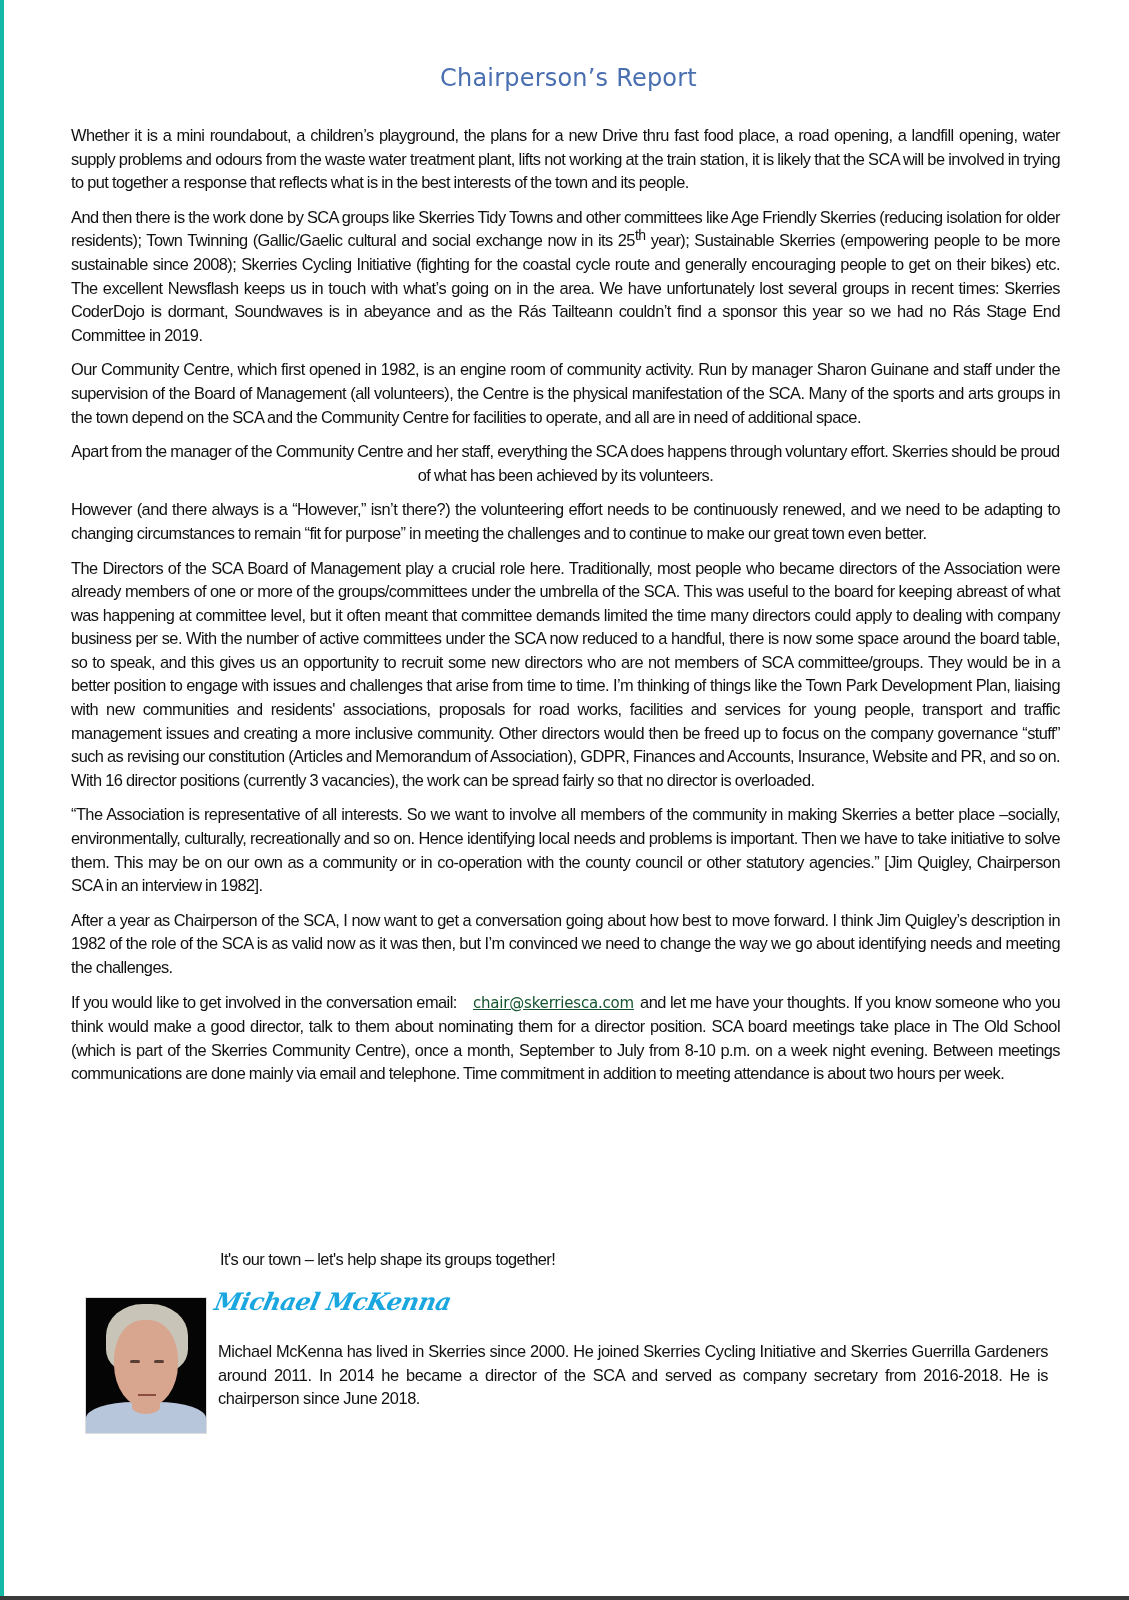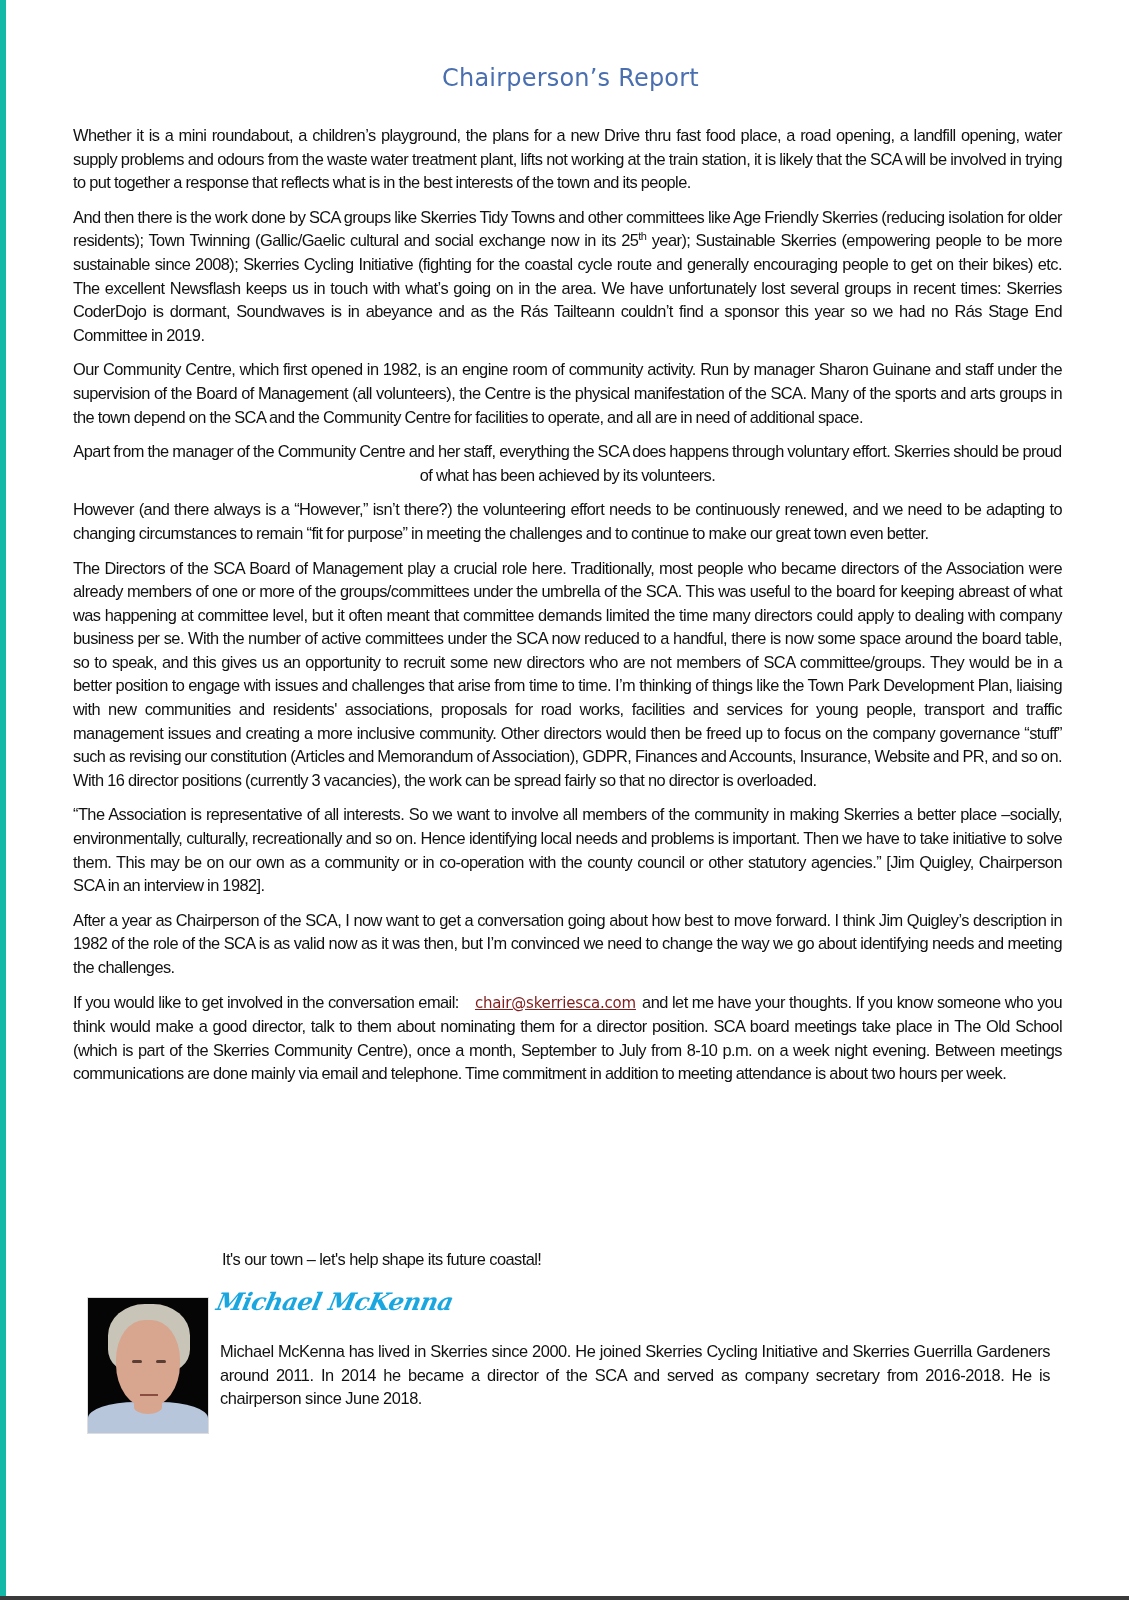--- a/index.html
+++ b/index.html
@@ -4,21 +4,21 @@
 <style>
   html, body { margin: 0; padding: 0; }
   body {
     width: 1129px; height: 1600px; overflow: hidden;
     background: #ffffff;
     position: relative;
     font-family: "Liberation Sans", sans-serif;
   }
   .page {
     position: absolute; left: 0; top: 0; width: 1129px; height: 1596px;
-    border-left: 6px solid #14b8a6;
+    border-left: 4px solid #14b8a6;
     box-sizing: border-box;
     background: #ffffff;
   }
   .bottom-bar {
     position: absolute; left: 0; bottom: 0; width: 1129px; height: 4px;
     background: #3a3a3a;
   }
   .title {
     position: absolute; top: 64px; left: 0; width: 1129px;
     text-align: center;
@@ -30,23 +30,23 @@
     position: absolute; left: 67px; top: 124px; width: 989px;
     font-family: "Liberation Sans", sans-serif;
     font-size: 16.4px; line-height: 23.6px; color: #111;
     letter-spacing: -0.55px; word-spacing: -0.4px;
   }
   .body-text p {
     margin: 0 0 11px 0;
     text-align: justify;
   }
   .body-text p.left { text-align: center; }
-  sup { font-size: 11px; line-height: 0; vertical-align: super; }
+  sup { font-size: 14px; line-height: 0; vertical-align: super; }
   a.email {
-    color: #7f1d1d; text-decoration: underline;
+    color: #14532d; text-decoration: underline;
     font-family: "DejaVu Sans", sans-serif; font-size: 15px; letter-spacing: -0.2px;
     margin-left: 12px; margin-right: 2px;
   }
   .closing {
     position: absolute; left: 216px; top: 1250px;
     font-size: 16.4px; letter-spacing: -0.55px; color: #111;
   }
   .photo {
     position: absolute; left: 81px; top: 1297px; width: 120px; height: 135px;
     background: #050505; overflow: hidden;
@@ -96,21 +96,21 @@
     <p><span>And then there is the work done by SCA groups like Skerries Tidy Towns and other committees like Age Friendly Skerries (reducing isolation for older residents); Town Twinning (Gallic/Gaelic cultural and social exchange now in its 25</span><sup>th</sup><span> year); Sustainable Skerries (empowering people to be more sustainable since 2008); Skerries Cycling Initiative (fighting for the coastal cycle route and generally encouraging people to get on their bikes) etc.  The excellent Newsflash keeps us in touch with what’s going on in the area. We have unfortunately lost several groups in recent times: Skerries CoderDojo is dormant, Soundwaves is in abeyance and as the Rás Tailteann couldn’t find a sponsor this year so we had no Rás Stage End Committee in 2019.</span></p>
     <p>Our Community Centre, which first opened in 1982, is an engine room of community activity.  Run by manager Sharon Guinane and staff under the supervision of the Board of Management (all volunteers), the Centre is the physical manifestation of the SCA. Many of the sports and arts groups in the town depend on the SCA and the Community Centre for facilities to operate, and all are in need of additional space.</p>
     <p class="left">Apart from the manager of the Community Centre and her staff, everything the SCA does happens through voluntary effort.  Skerries should be proud of what has been achieved by its volunteers.</p>
     <p>However (and there always is a “However,” isn’t there?) the volunteering effort needs to be continuously renewed, and we need to be adapting to changing circumstances to remain “fit for purpose” in meeting the challenges and to continue to make our great town even better.</p>
     <p> The Directors of the SCA Board of Management play a crucial role here. Traditionally, most people who became directors of the Association were already members of one or more of the groups/committees under the umbrella of the SCA. This was useful to the board for keeping abreast of what was happening at committee level, but it often meant that committee demands limited the time many directors could apply to dealing with company business per se. With the number of active committees under the SCA now reduced to a handful, there is now some space around the board table, so to speak, and this gives us an opportunity to recruit some new directors who are not members of SCA committee/groups. They would be in a better position to engage with issues and challenges that arise from time to time. I’m thinking of things like the Town Park Development Plan, liaising with new communities and residents' associations, proposals for road works, facilities and services for young people, transport and traffic management issues and creating a more inclusive community. Other directors would then be freed up to focus on the company governance “stuff” such as revising our constitution (Articles and Memorandum of Association), GDPR, Finances and Accounts, Insurance, Website and PR, and so on. With 16 director positions (currently 3 vacancies), the work can be spread fairly so that no director is overloaded.</p>
     <p>“The Association is representative of all interests. So we want to involve all members of the community in making Skerries a better place –socially, environmentally, culturally, recreationally and so on. Hence identifying local needs and problems is important. Then we have to take initiative to solve them. This may be on our own as a community or in co-operation with the county council or other statutory agencies.” [Jim Quigley, Chairperson SCA in an interview in 1982].</p>
     <p>After a year as Chairperson of the SCA, I now want to get a conversation going about how best to move forward. I think Jim Quigley’s description in 1982 of the role of the SCA is as valid now as it was then, but I’m convinced we need to change the way we go about identifying needs and meeting the challenges.</p>
     <p><span>If you would like to get involved in the conversation email: </span><a class="email" href="#">chair@skerriesca.com</a><span> and let me have your thoughts. If you know someone who you think would make a good director, talk to them about nominating them for a director position.  SCA board meetings take place in The Old School (which is part of the Skerries Community Centre), once a month, September to July from 8-10 p.m. on a week night evening. Between meetings communications are done mainly via email and telephone. Time commitment in addition to meeting attendance is about two hours per week.</span></p>
   </div>
 
-  <div class="closing">It's our town – let's help shape its future coastal!</div>
+  <div class="closing">It's our town – let's help shape its groups together!</div>
 
   <div class="photo" title="Portrait photo of Michael McKenna">
     <div class="shirt"></div>
     <div class="collar"></div>
     <div class="hair"></div>
     <div class="face"></div>
     <div class="eye l"></div>
     <div class="eye r"></div>
     <div class="mouth"></div>
   </div>

